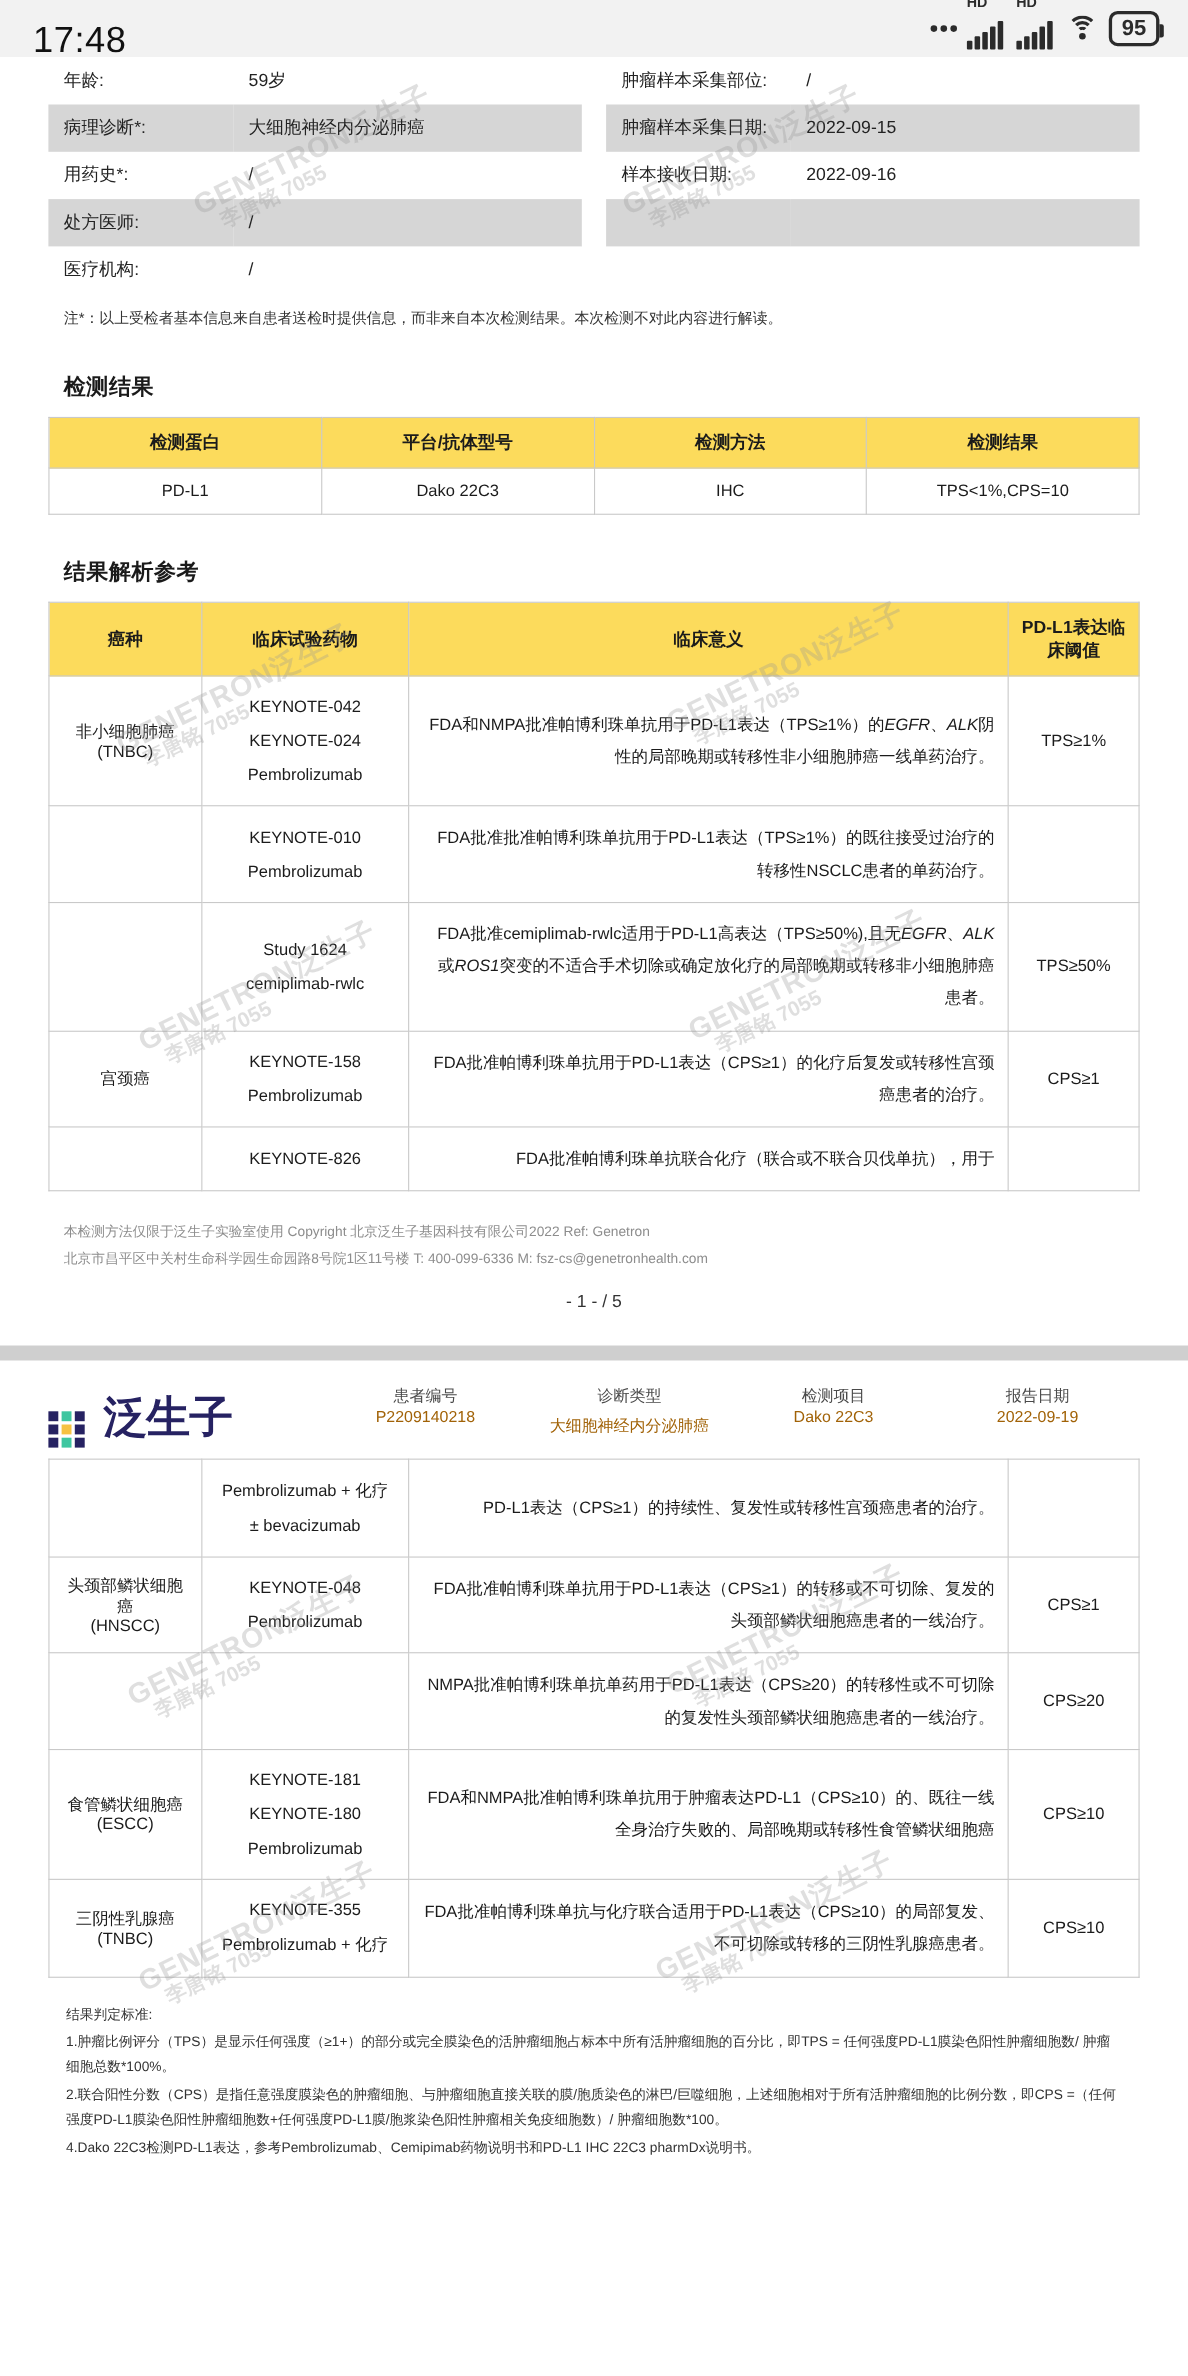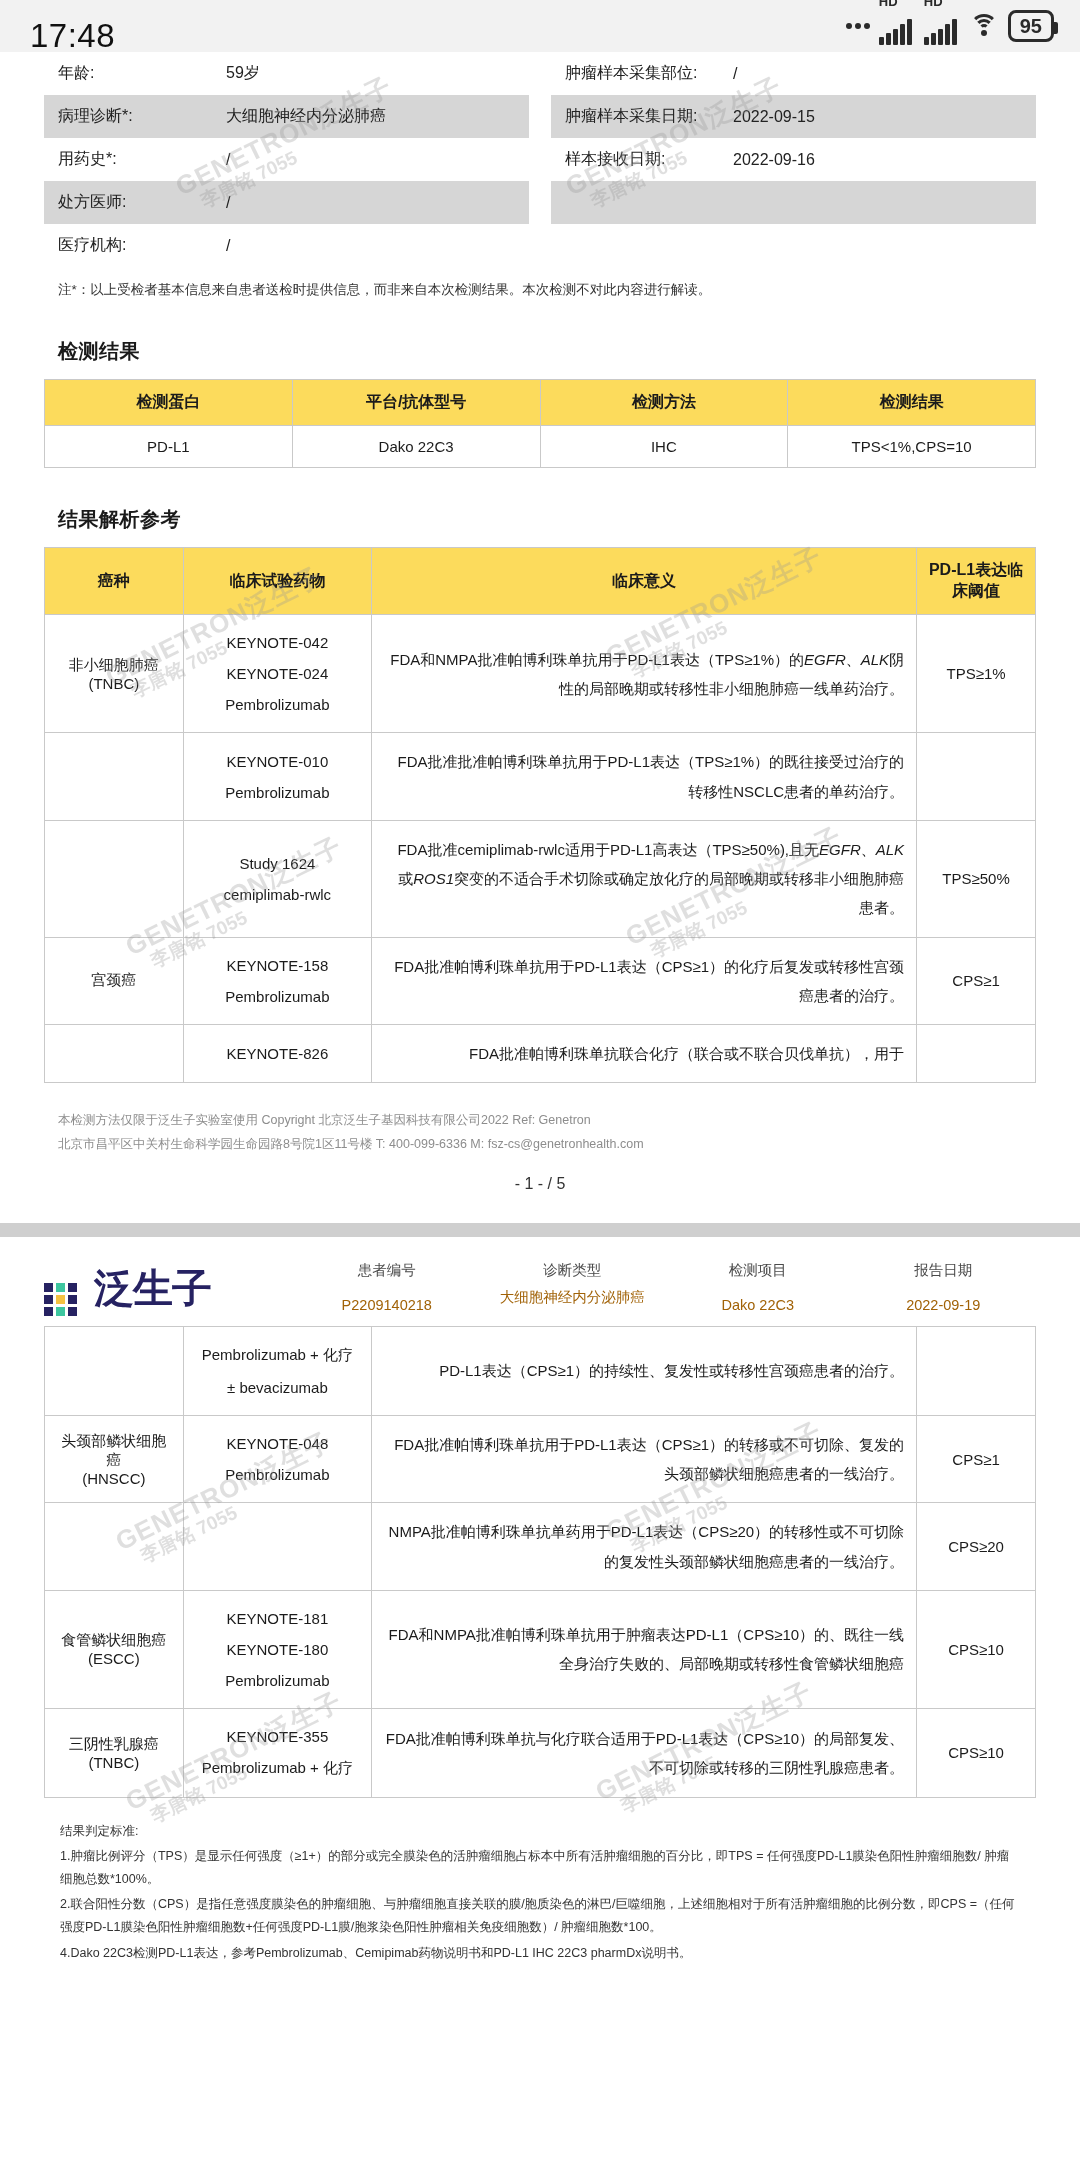--- a/index.html
+++ b/index.html
@@ -118,21 +118,21 @@
   }
   .pageno { text-align: center; font-size: 16px; color: #333; padding: 18px 0 26px; }
 
   
   .p2head { display: flex; align-items: flex-start; padding: 24px 44px 10px; gap: 0; }
   .logo { display: flex; align-items: flex-end; gap: 17px; width: 250px; }
   .logo-mark { display: grid; grid-template-columns: repeat(3, 9px); grid-auto-rows: 9px; gap: 3px; }
   .logo-mark i { display: block; width: 9px; height: 9px; }
   .logo-text { font-size: 40px; font-weight: 700; color: #262262; letter-spacing: -1px; }
   .hcol { flex: 1; text-align: center; }
-  .hcol .k { font-size: 14.5px; color: #4a4a4a; margin-bottom: 16px; line-height: 1.35; }
+  .hcol .k { font-size: 14.5px; color: #4a4a4a; line-height: 1.35; }
   .hcol .v { font-size: 14.5px; color: #a16207; line-height: 1.35; }
   .hcol.diag .k { margin-bottom: 8px; }
 
   .crit { padding: 22px 16px 0; font-size: 12.5px; color: #333; line-height: 1.85; }
   .crit p { margin-bottom: 2px; }
 </style>
 </head>
 <body>
 
 <div class="statusbar">

